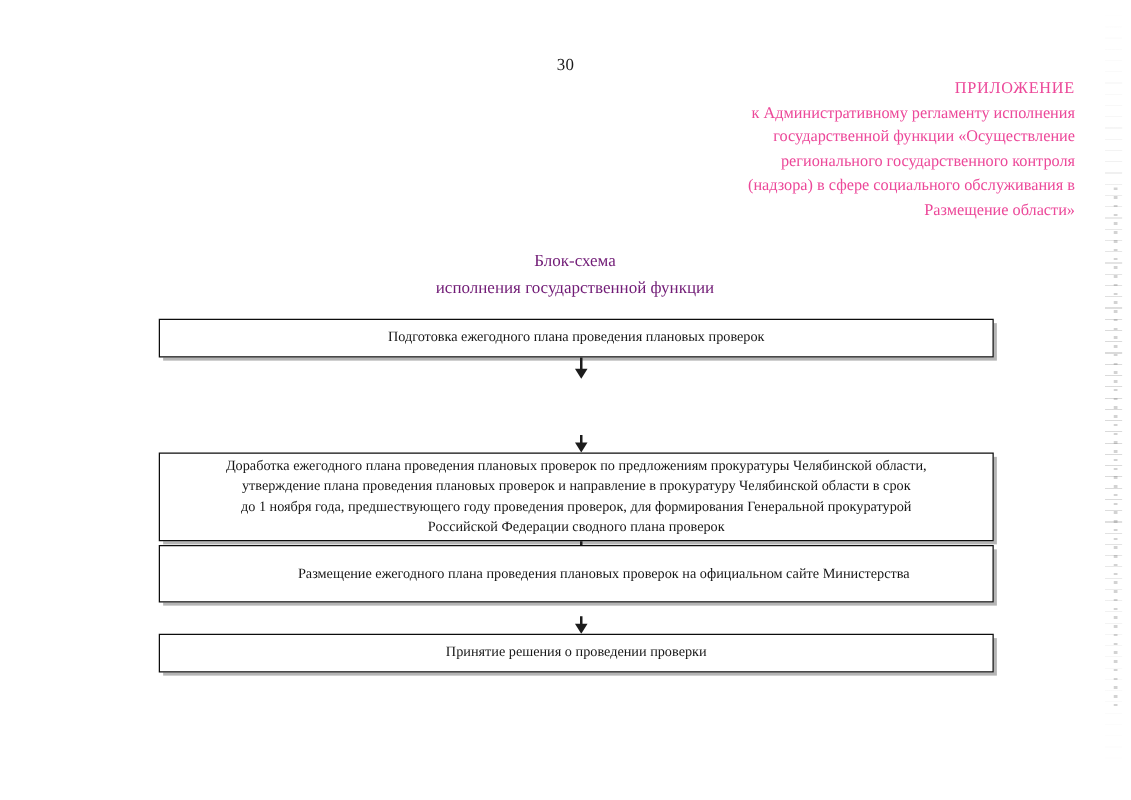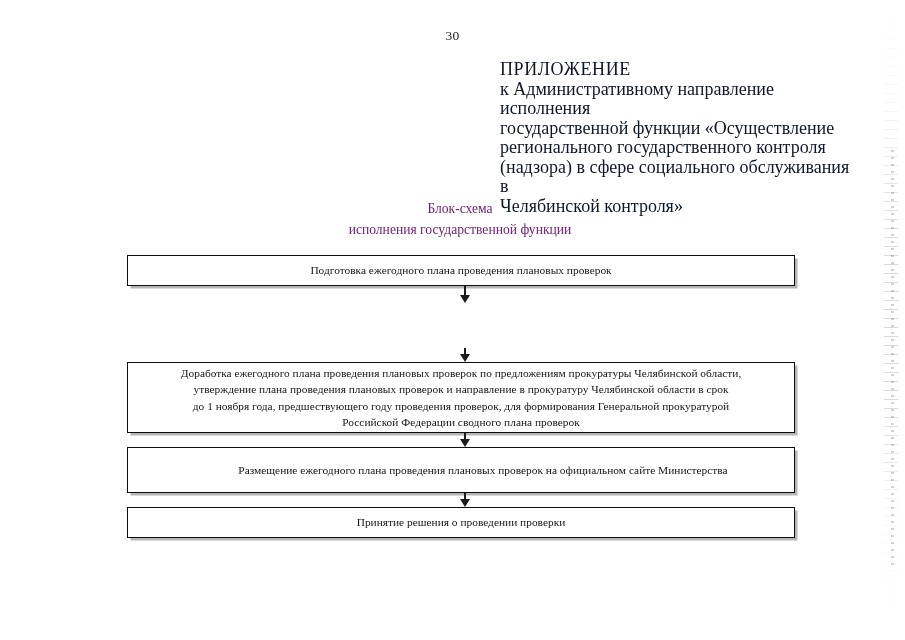--- a/index.html
+++ b/index.html
@@ -16,38 +16,38 @@
     width: 905px;
     height: 640px;
     background: #ffffff;
     overflow: hidden;
   }
 
   
   .page-number {
     position: absolute;
     left: 0;
-    top: 28px;
+    top: 44px;
     width: 905px;
     text-align: center;
     font-size: 13.5px;
     letter-spacing: .3px;
     color: #1a1a1a;
   }
 
   
   .addressee {
     position: absolute;
     left: 500px;
     top: 60px;
     width: 360px;
-    text-align: left;
-    font-size: 18px;
+    text-align: right;
+    font-size: 13px;
     line-height: 19.5px;
-    color: #0f172a;
+    color: #ec4899;
   }
   .addressee .line-title {
     letter-spacing: .6px;
   }
 
   
   .doc-title {
     position: absolute;
     left: 130px;
     top: 198px;
@@ -85,21 +85,21 @@
     line-height: 16.5px;
     color: #161616;
     padding: 0 14px;
     box-sizing: border-box;
   }
   .node-text .tline { display: block; white-space: nowrap; }
 
   #node-0 { top: 255px; height: 31px; }
   #node-1 { top: 303px; height: 45px; }
   #node-2 { top: 362px; height: 71px; }
-  #node-3 { top: 447px; height: 46px; padding-left: 44px; }
+  #node-3 { top: 436px; height: 46px; padding-left: 44px; }
   #node-4 { top: 507px; height: 31px; }
 
   
   .connector {
     position: absolute;
     left: 464px;
     width: 2px;
     background: #1c1c1c;
   }
   .connector::after {
@@ -158,25 +158,25 @@
 </style>
 </head>
 <body>
 
 <div id="page">
 
   <div class="page-number">30</div>
 
   <div class="addressee">
     <div class="line-title">ПРИЛОЖЕНИЕ</div>
-    <div>к Административному направление исполнения</div>
+    <div>к Административному регламенту исполнения</div>
     <div>государственной функции «Осуществление</div>
     <div>регионального государственного контроля</div>
     <div>(надзора) в сфере социального обслуживания в</div>
-    <div>Челябинской контроля»</div>
+    <div>Размещение области»</div>
   </div>
 
   <div class="doc-title">
     <div>Блок-схема</div>
     <div>исполнения государственной функции</div>
   </div>
 
   <div class="flow">
 
     <div class="node" id="node-0">

